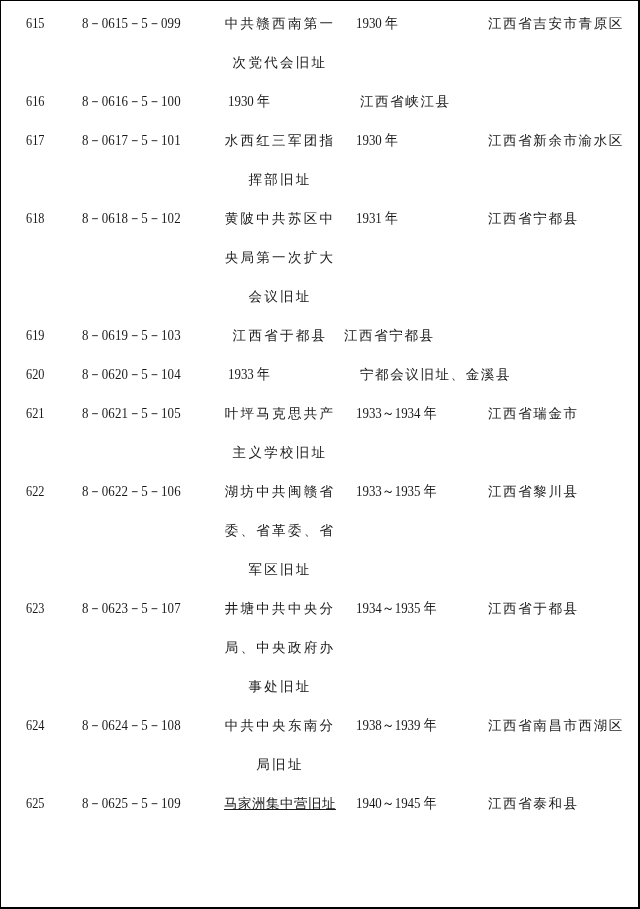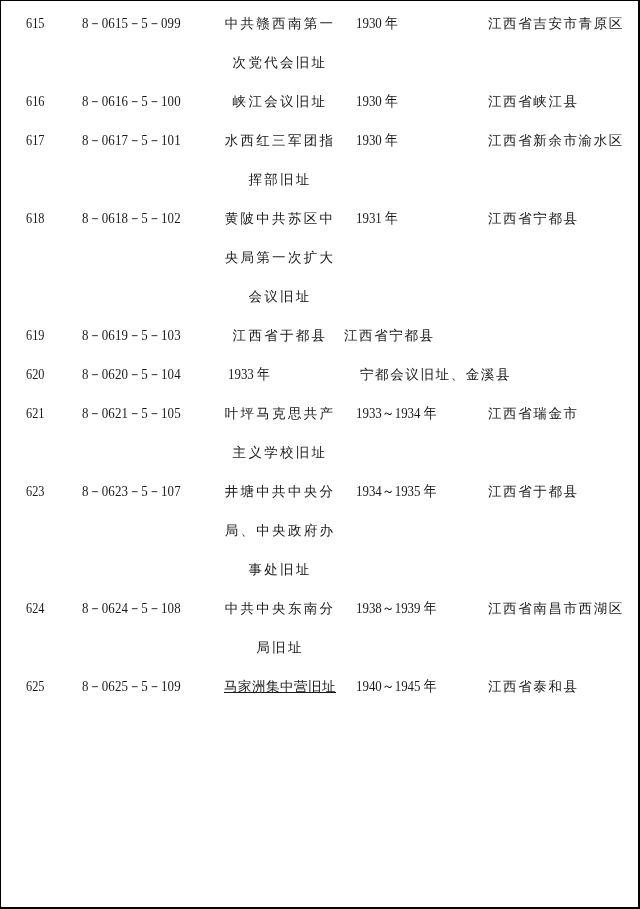--- a/index.html
+++ b/index.html
@@ -51,23 +51,20 @@
         <span class="ln">中共赣西南第一</span>
         <span class="ln">次党代会旧址</span>
       </span>
       <span class="cell c-year"><span class="yr">1930 年</span></span>
       <span class="cell c-loc">江西省吉安市青原区</span>
     </div>
 
     <div class="row">
       <span class="cell c-no">616</span>
       <span class="cell c-code">8－0616－5－100</span>
-      <span class="cell c-name">
-        <span class="ln">峡江会议旧址</span>
-      </span>
       <span class="cell c-year"><span class="yr">1930 年</span></span>
       <span class="cell c-loc">江西省峡江县</span>
     </div>
 
     <div class="row">
       <span class="cell c-no">617</span>
       <span class="cell c-code">8－0617－5－101</span>
       <span class="cell c-name">
         <span class="ln">水西红三军团指</span>
         <span class="ln">挥部旧址</span>
@@ -108,20 +105,31 @@
       <span class="cell c-no">621</span>
       <span class="cell c-code">8－0621－5－105</span>
       <span class="cell c-name">
         <span class="ln">叶坪马克思共产</span>
         <span class="ln">主义学校旧址</span>
       </span>
       <span class="cell c-year"><span class="yr">1933～1934 年</span></span>
       <span class="cell c-loc">江西省瑞金市</span>
     </div>
 
+    <div class="row">
+      <span class="cell c-no">622</span>
+      <span class="cell c-code">8－0622－5－106</span>
+      <span class="cell c-name">
+        <span class="ln">湖坊中共闽赣省</span>
+        <span class="ln">委、省革委、省</span>
+        <span class="ln">军区旧址</span>
+      </span>
+      <span class="cell c-year"><span class="yr">1933～1935 年</span></span>
+      <span class="cell c-loc">江西省黎川县</span>
+    </div>
 
     <div class="row">
       <span class="cell c-no">623</span>
       <span class="cell c-code">8－0623－5－107</span>
       <span class="cell c-name">
         <span class="ln">井塘中共中央分</span>
         <span class="ln">局、中央政府办</span>
         <span class="ln">事处旧址</span>
       </span>
       <span class="cell c-year"><span class="yr">1934～1935 年</span></span>

